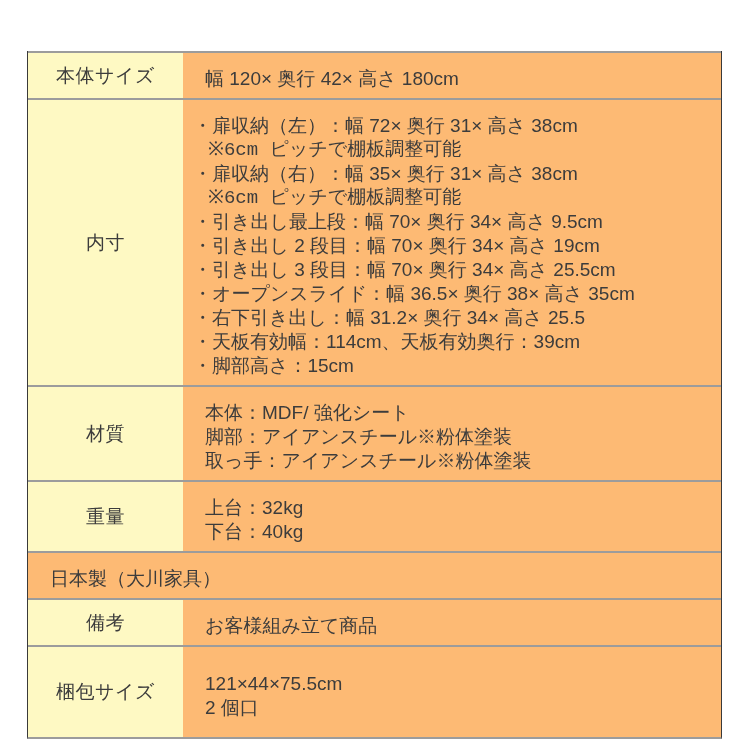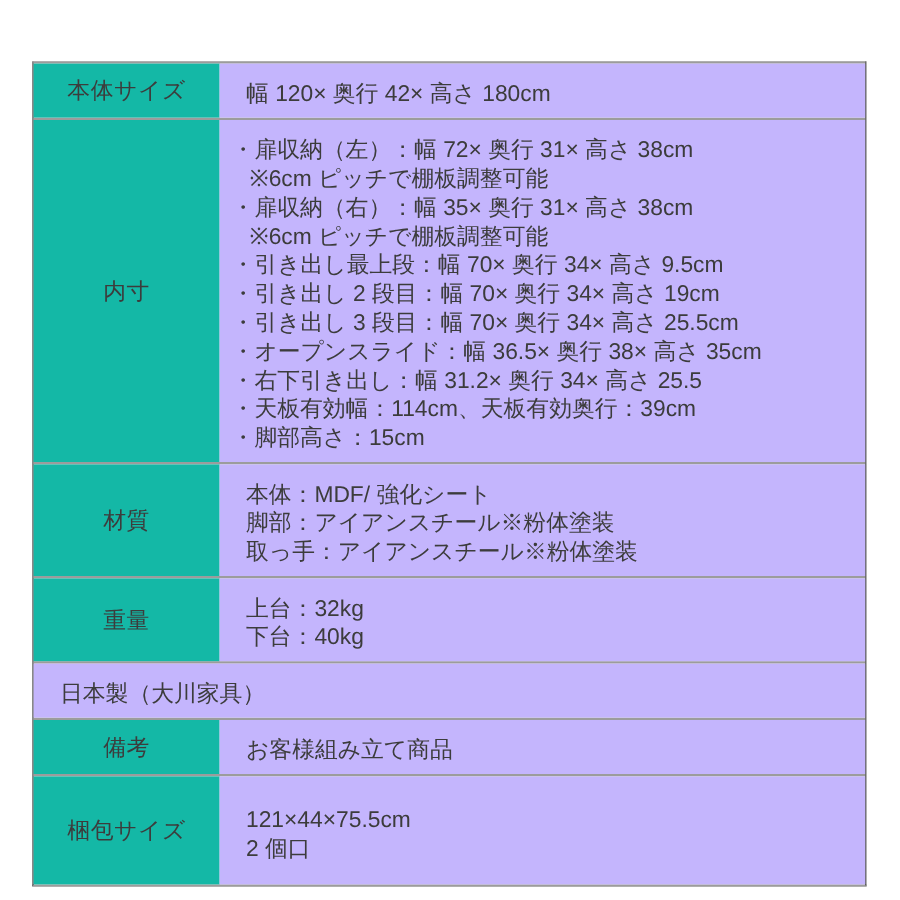--- a/index.html
+++ b/index.html
@@ -38,45 +38,46 @@
   .row:nth-child(1) { min-height: 44px; }
   .row:nth-child(2) { min-height: 263px; }
   .row:nth-child(3) { min-height: 91px; }
   .row:nth-child(4) { min-height: 64px; }
   .row:nth-child(5) { min-height: 45px; }
   .row:nth-child(6) { min-height: 39px; }
   .row:nth-child(7) { min-height: 92px; }
   .cell-label {
     width: 155px;
     flex: 0 0 155px;
-    background: #14b8a6;
+    background: #fef9c3;
     display: flex;
     align-items: center;
     justify-content: center;
     text-align: center;
     letter-spacing: 0.5px;
   }
   .cell-value {
     flex: 1 1 auto;
-    background: #c4b5fd;
+    background: #fdba74;
     display: flex;
     flex-direction: column;
     justify-content: center;
     padding: 14px 8px 7px 22px;
     box-sizing: border-box;
   }
   .row.list-row .cell-value {
     padding-left: 10px;
   }
   .cell-value .line {
     line-height: 24px;
     white-space: nowrap;
   }
   .cell-value .line.indent {
     padding-left: 15px;
+    font-family: Liberation Mono, monospace;
   }
 </style>
 </head>
 <body>
 
 <div class="page">
   <div class="spec-table">
 
     <div class="row">
       <div class="cell-label">本体サイズ</div>

